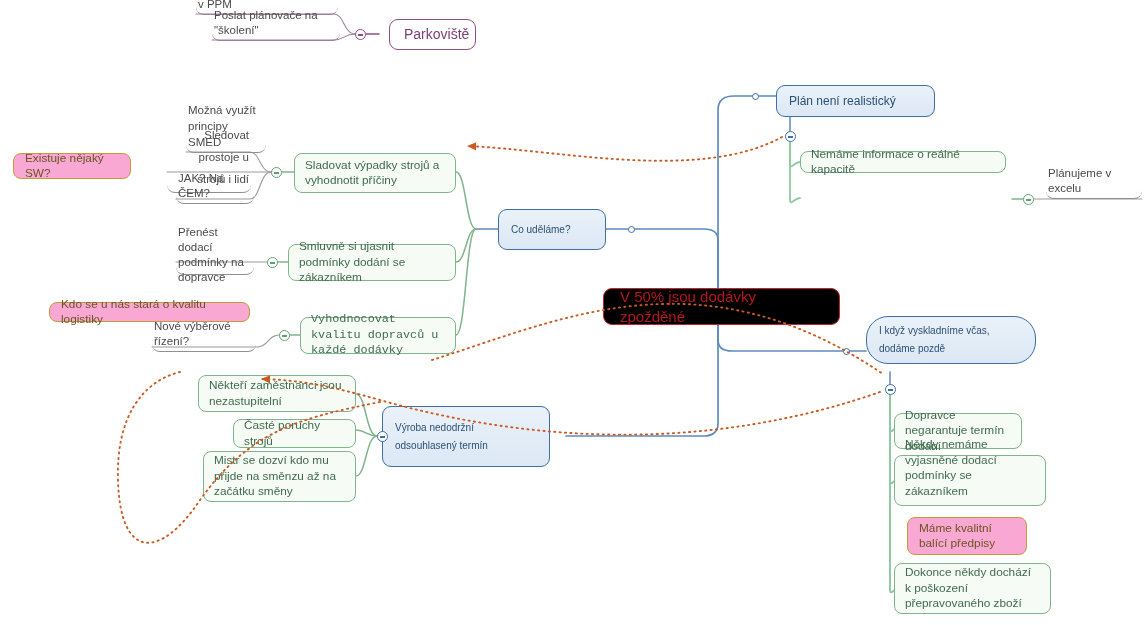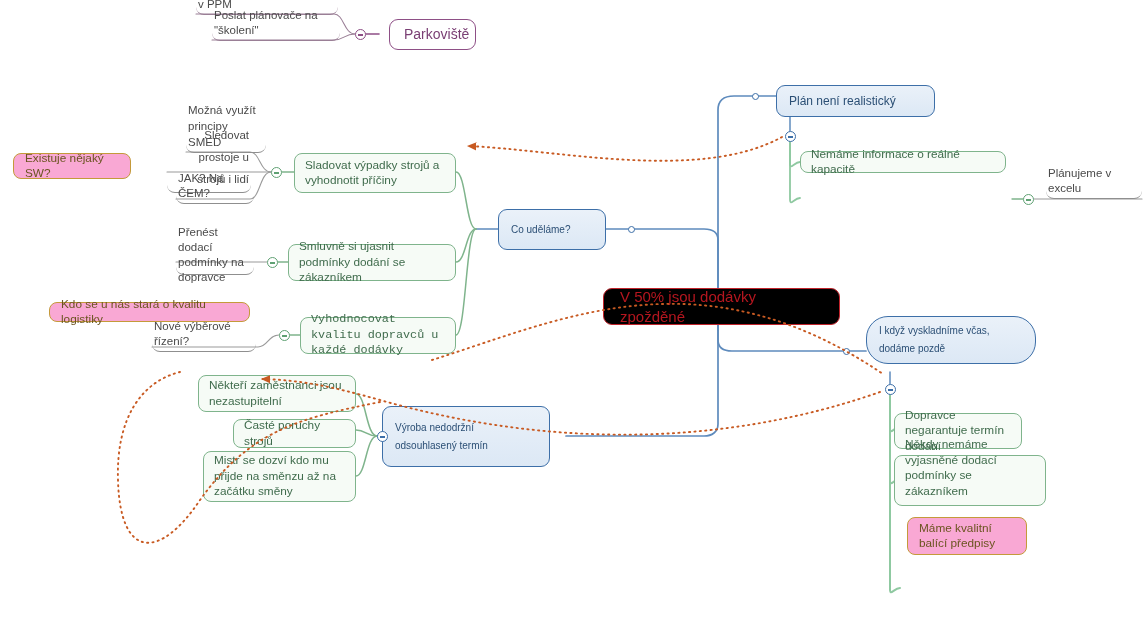--- a/index.html
+++ b/index.html
@@ -218,20 +218,23 @@
   </div>
   <div class="dot" style="left:843px;top:348px;"></div>
   <div class="toggle b" style="left:885px;top:384px;"></div>
 
   <div class="node green" style="left:894px;top:413px;width:128px;height:36px;">
     <span class="txt">Dopravce negarantuje termín dodání</span>
   </div>
   <div class="node green" style="left:894px;top:455px;width:152px;height:51px;align-items:flex-end;">
     <span class="txt">Někdy nemáme vyjasněné dodací podmínky se zákazníkem</span>
   </div>
+  <div class="node green" style="left:894px;top:563px;width:157px;height:51px;">
+    <span class="txt">Dokonce někdy dochází k poškození přepravovaného zboží</span>
+  </div>
 
   <div class="node callout" style="left:907px;top:517px;width:120px;height:38px;">
     <span class="txt">Máme kvalitní balící předpisy</span>
   </div>
 
   <div class="node blue" style="left:374px;top:406px;width:168px;height:61px;margin-left:8px;">
     <span class="txt">Výroba nedodržní odsouhlasený termín</span>
   </div>
   <div class="toggle b" style="left:377px;top:431px;"></div>
 

